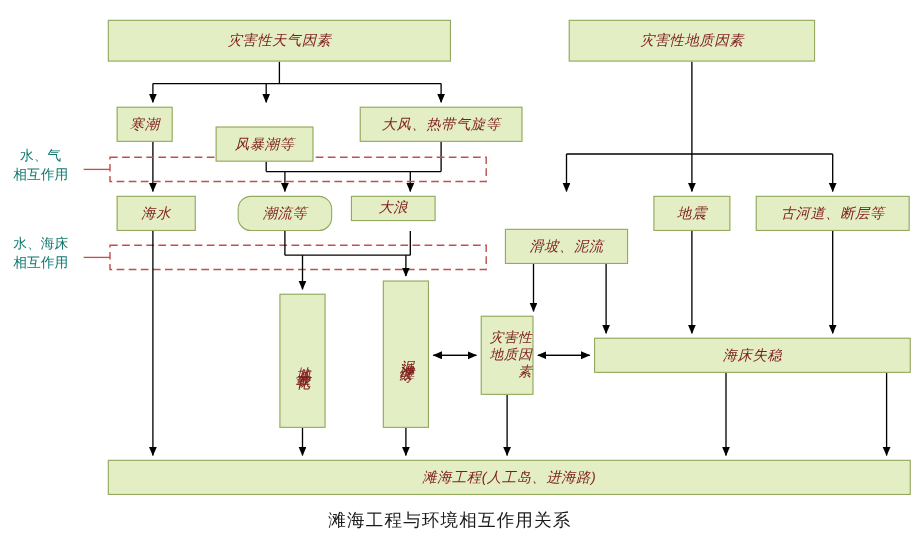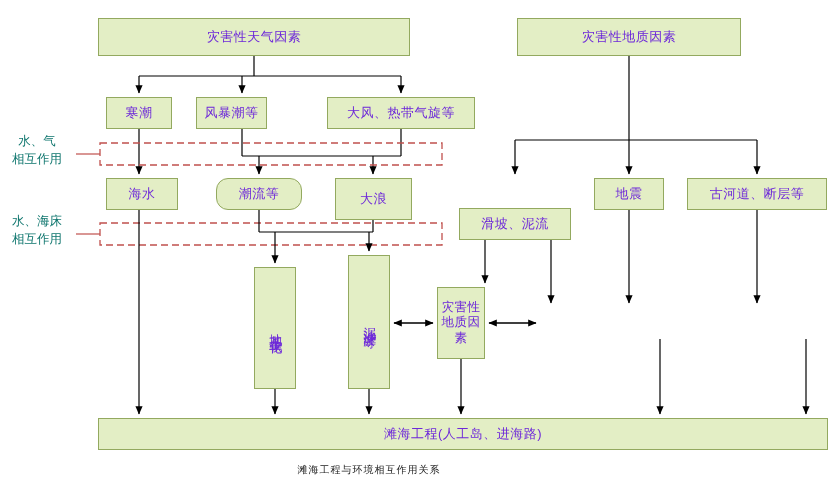--- a/index.html
+++ b/index.html
@@ -18,51 +18,53 @@
     position: absolute;
     left: 0; top: 0;
     width: 839px;
     height: 494px;
   }
   .node {
     position: absolute;
     box-sizing: border-box;
     background: #e3eec5;
     border: 1px solid #93a95f;
-    color: #6d28d9;
+    color: #7f1d1d;
     font-size: 13px;
     display: flex;
     align-items: center;
     justify-content: center;
-    text-align: center;
+    text-align: right;
     line-height: 1.25;
     letter-spacing: 0.5px;
+    font-style: italic;
   }
   .node.vertical {
     writing-mode: vertical-rl;
     text-orientation: upright;
     letter-spacing: 2px;
     line-height: 1.1;
   }
   .side-label {
     position: absolute;
     font-size: 12.5px;
     color: #0f766e;
     line-height: 1.4;
     text-align: center;
     white-space: pre-line;
   }
   .caption {
     position: absolute;
     width: 738px;
     left: 0;
     text-align: center;
-    font-size: 10px;
+    font-size: 16px;
     color: #1a1a1a;
     letter-spacing: 1px;
+    padding-left: 40px;
   }
   svg.edges {
     position: absolute;
     left: 0; top: 0;
     width: 839px;
     height: 494px;
     pointer-events: none;
   }
   .edge { stroke: #000; stroke-width: 1.2; fill: none; }
   .dashed-box { stroke: #c0504d; stroke-width: 1.3; fill: none; stroke-dasharray: 7 4; }
@@ -135,44 +137,45 @@
     <path class="edge" d="M461,359 L461,414" marker-end="url(#arrow)"></path>
 
     <path class="edge" d="M660,339 L660,414" marker-end="url(#arrow)"></path>
     <path class="edge" d="M806,339 L806,414" marker-end="url(#arrow)"></path>
   </svg>
 
   <div class="node" style="left:98px;top:18px;width:312px;height:38px;">灾害性天气因素</div>
 
   <div class="node" style="left:517px;top:18px;width:224px;height:38px;">灾害性地质因素</div>
 
-  <div class="node" style="left:106px;top:97px;width:66px;height:32px;">寒潮</div>
+  <div class="node" style="left:106px;top:97px;width:51px;height:32px;">寒潮</div>
 
-  <div class="node" style="left:196px;top:97px;width:71px;height:32px;">风暴潮等</div>
+  <div class="node" style="left:196px;top:115px;width:89px;height:32px;">风暴潮等</div>
 
   <div class="node" style="left:106px;top:178px;width:72px;height:32px;">海水</div>
 
   <div class="node" style="left:327px;top:97px;width:148px;height:32px;">大风、热带气旋等</div>
 
   <div class="node" style="left:216px;top:178px;width:86px;height:32px;border-radius:12px;">潮流等</div>
 
-  <div class="node" style="left:335px;top:178px;width:77px;height:42px;">大浪</div>
+  <div class="node" style="left:319px;top:178px;width:77px;height:23px;">大浪</div>
 
   <div class="node" style="left:459px;top:178px;width:112px;height:32px;margin-top:30px;">滑坡、泥流</div>
 
   <div class="node" style="left:594px;top:178px;width:70px;height:32px;">地震</div>
 
   <div class="node" style="left:687px;top:178px;width:140px;height:32px;">古河道、断层等</div>
 
   <div class="node vertical" style="left:254px;top:267px;width:42px;height:122px;">地基土软化</div>
 
   <div class="node vertical" style="left:348px;top:255px;width:42px;height:134px;">泥沙冲淤等</div>
 
   <div class="node" style="left:437px;top:287px;width:48px;height:72px;font-size:12.5px;">灾害性地质因素</div>
 
+  <div class="node" style="left:540px;top:307px;width:288px;height:32px;">海床失稳</div>
 
   <div class="node" style="left:98px;top:418px;width:730px;height:32px;">滩海工程(人工岛、进海路)</div>
 
   <div class="side-label" style="left:12px;top:133px;">水、气
 相互作用</div>
 
   <div class="side-label" style="left:12px;top:213px;">水、海床
 相互作用</div>
 
   <div class="caption" style="top:463px;">滩海工程与环境相互作用关系</div>

